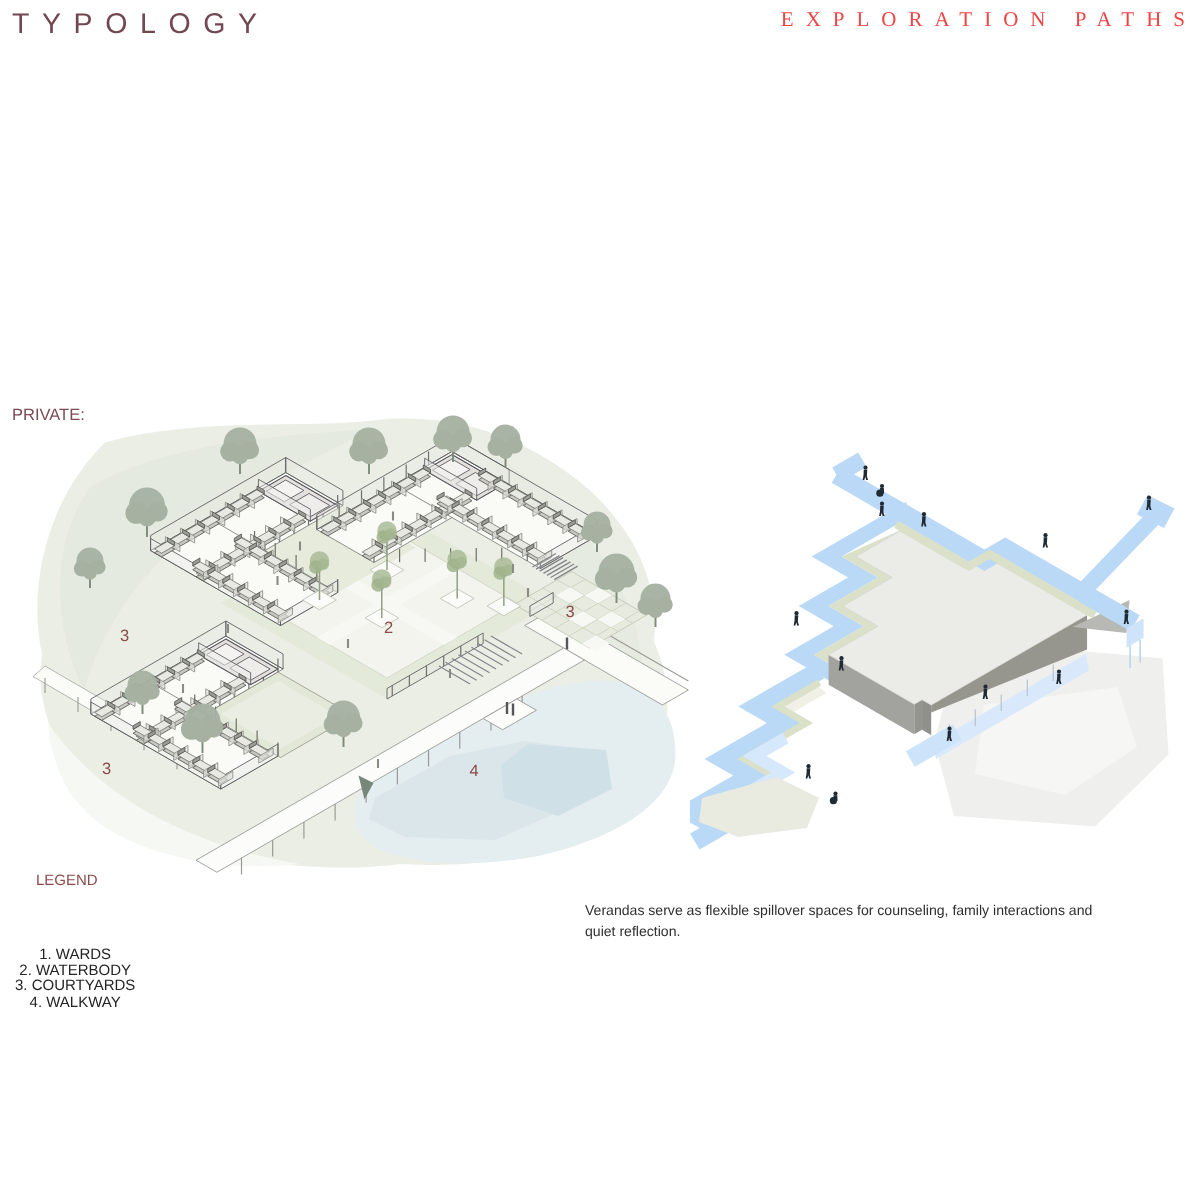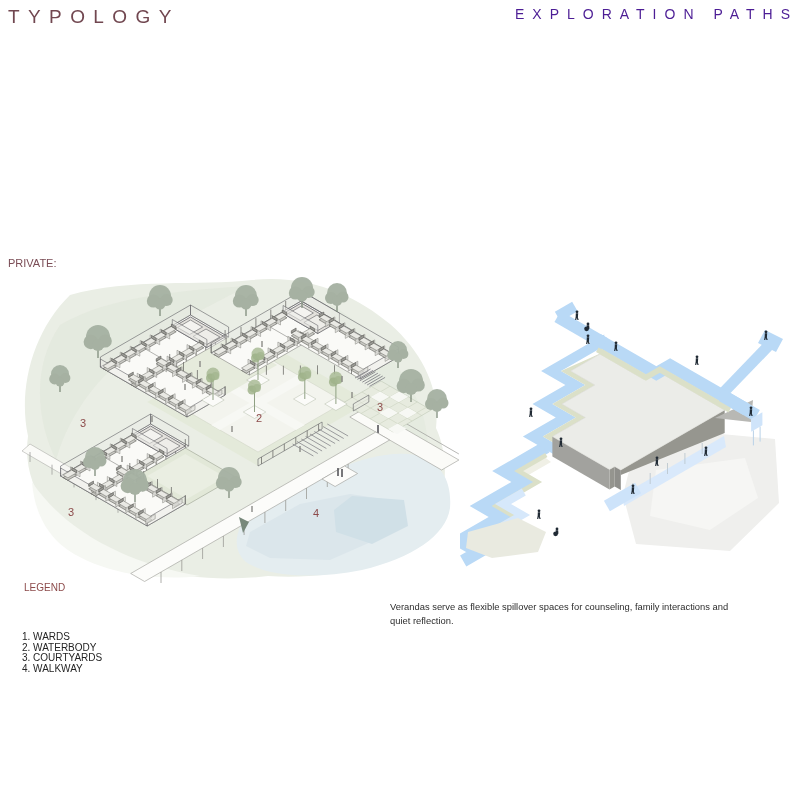--- a/index.html
+++ b/index.html
@@ -2,23 +2,23 @@
 <html><head><meta charset="utf-8">
 <style>
 html,body{margin:0;padding:0;width:800px;height:800px;background:#ffffff;
 font-family:"Liberation Sans",sans-serif;overflow:hidden;position:relative}
 .abs{position:absolute}
 </style></head>
 <body>
 
 <div class="abs" style="left:8px;top:6px;font-size:19px;letter-spacing:8.4px;color:#714750;">TYPOLOGY</div>
 
-<div class="abs" style="right:2px;top:6px;font-size:14px;letter-spacing:8px;color:#4c1d95;">EXPLORATION PATHS</div>
-
-<div class="abs" style="left:8px;top:257px;font-size:11px;color:#7a4c55;">PRIVATE:</div>
+<div class="abs" style="right:2px;top:6px;font-size:14px;letter-spacing:8px;color:#ef4444;font-family:Liberation Serif, serif;">EXPLORATION PATHS</div>
+
+<div class="abs" style="left:8px;top:271px;font-size:11px;color:#7a4c55;">PRIVATE:</div>
 
 <div class="abs" style="left:0px;top:270px;width:460px;height:320px;"><svg width="460" height="320" viewBox="0 0 460 320">
 <path d="M 70,25 C 130,8 200,16 252,10 C 310,4 356,26 390,54 C 424,84 440,120 436,158 C 450,188 448,232 426,262 C 394,296 330,310 268,306 C 205,314 125,302 82,272 C 45,246 22,210 28,166 C 18,120 32,62 70,25 Z" fill="#eaeee5"></path>
 
 <path d="M 60,55 C 110,25 190,20 248,16 C 205,38 160,60 120,92 C 88,118 66,155 56,190 C 36,150 32,95 60,55 Z" fill="#dde5d6" opacity="0.45"></path>
 
 <path d="M 330,34 C 368,56 402,94 420,136 C 428,158 430,183 426,203 C 412,168 388,128 354,94 C 338,73 330,52 330,34 Z" fill="#dde5d6" opacity="0.35"></path>
 
 <path d="M 32,212 C 66,262 128,294 200,306 C 148,312 88,300 58,272 C 42,256 34,236 32,212 Z" fill="#f6f8f3" opacity="1"></path>
 
@@ -693,12 +693,12 @@
       <circle cx="126.6" cy="48.8" r="2.4" fill="#202a34"></circle>
 <circle cx="97" cy="249" r="1.4" fill="#202a34"></circle>
       <path d="M 95.5,250.2 L 98.2,250.2 L 98.4,253.8 L 96.5,254.2 Z" fill="#202a34"></path>
       <circle cx="95.6" cy="253.8" r="2.4" fill="#202a34"></circle>
     </svg></div>
 
 <div class="abs" style="right:10px;top:600px;width:400px;font-size:9.4px;color:#2e2e2e;text-align:left;line-height:13.8px;">Verandas serve as flexible spillover spaces for counseling, family interactions and<br>quiet reflection.</div>
 
 <div class="abs" style="left:10px;top:582px;font-size:10px;color:#8c4a4a;margin-left:14px;">LEGEND</div>
 
-<div class="abs" style="left:22px;top:632px;font-size:10px;color:#242424;line-height:10.5px;">1. WARDS<br>2. WATERBODY<br>3. COURTYARDS<br>4. WALKWAY</div>
+<div class="abs" style="left:10px;top:632px;font-size:10px;color:#242424;line-height:10.5px;text-align:center;">1. WARDS<br>2. WATERBODY<br>3. COURTYARDS<br>4. WALKWAY</div>
 </body></html>

